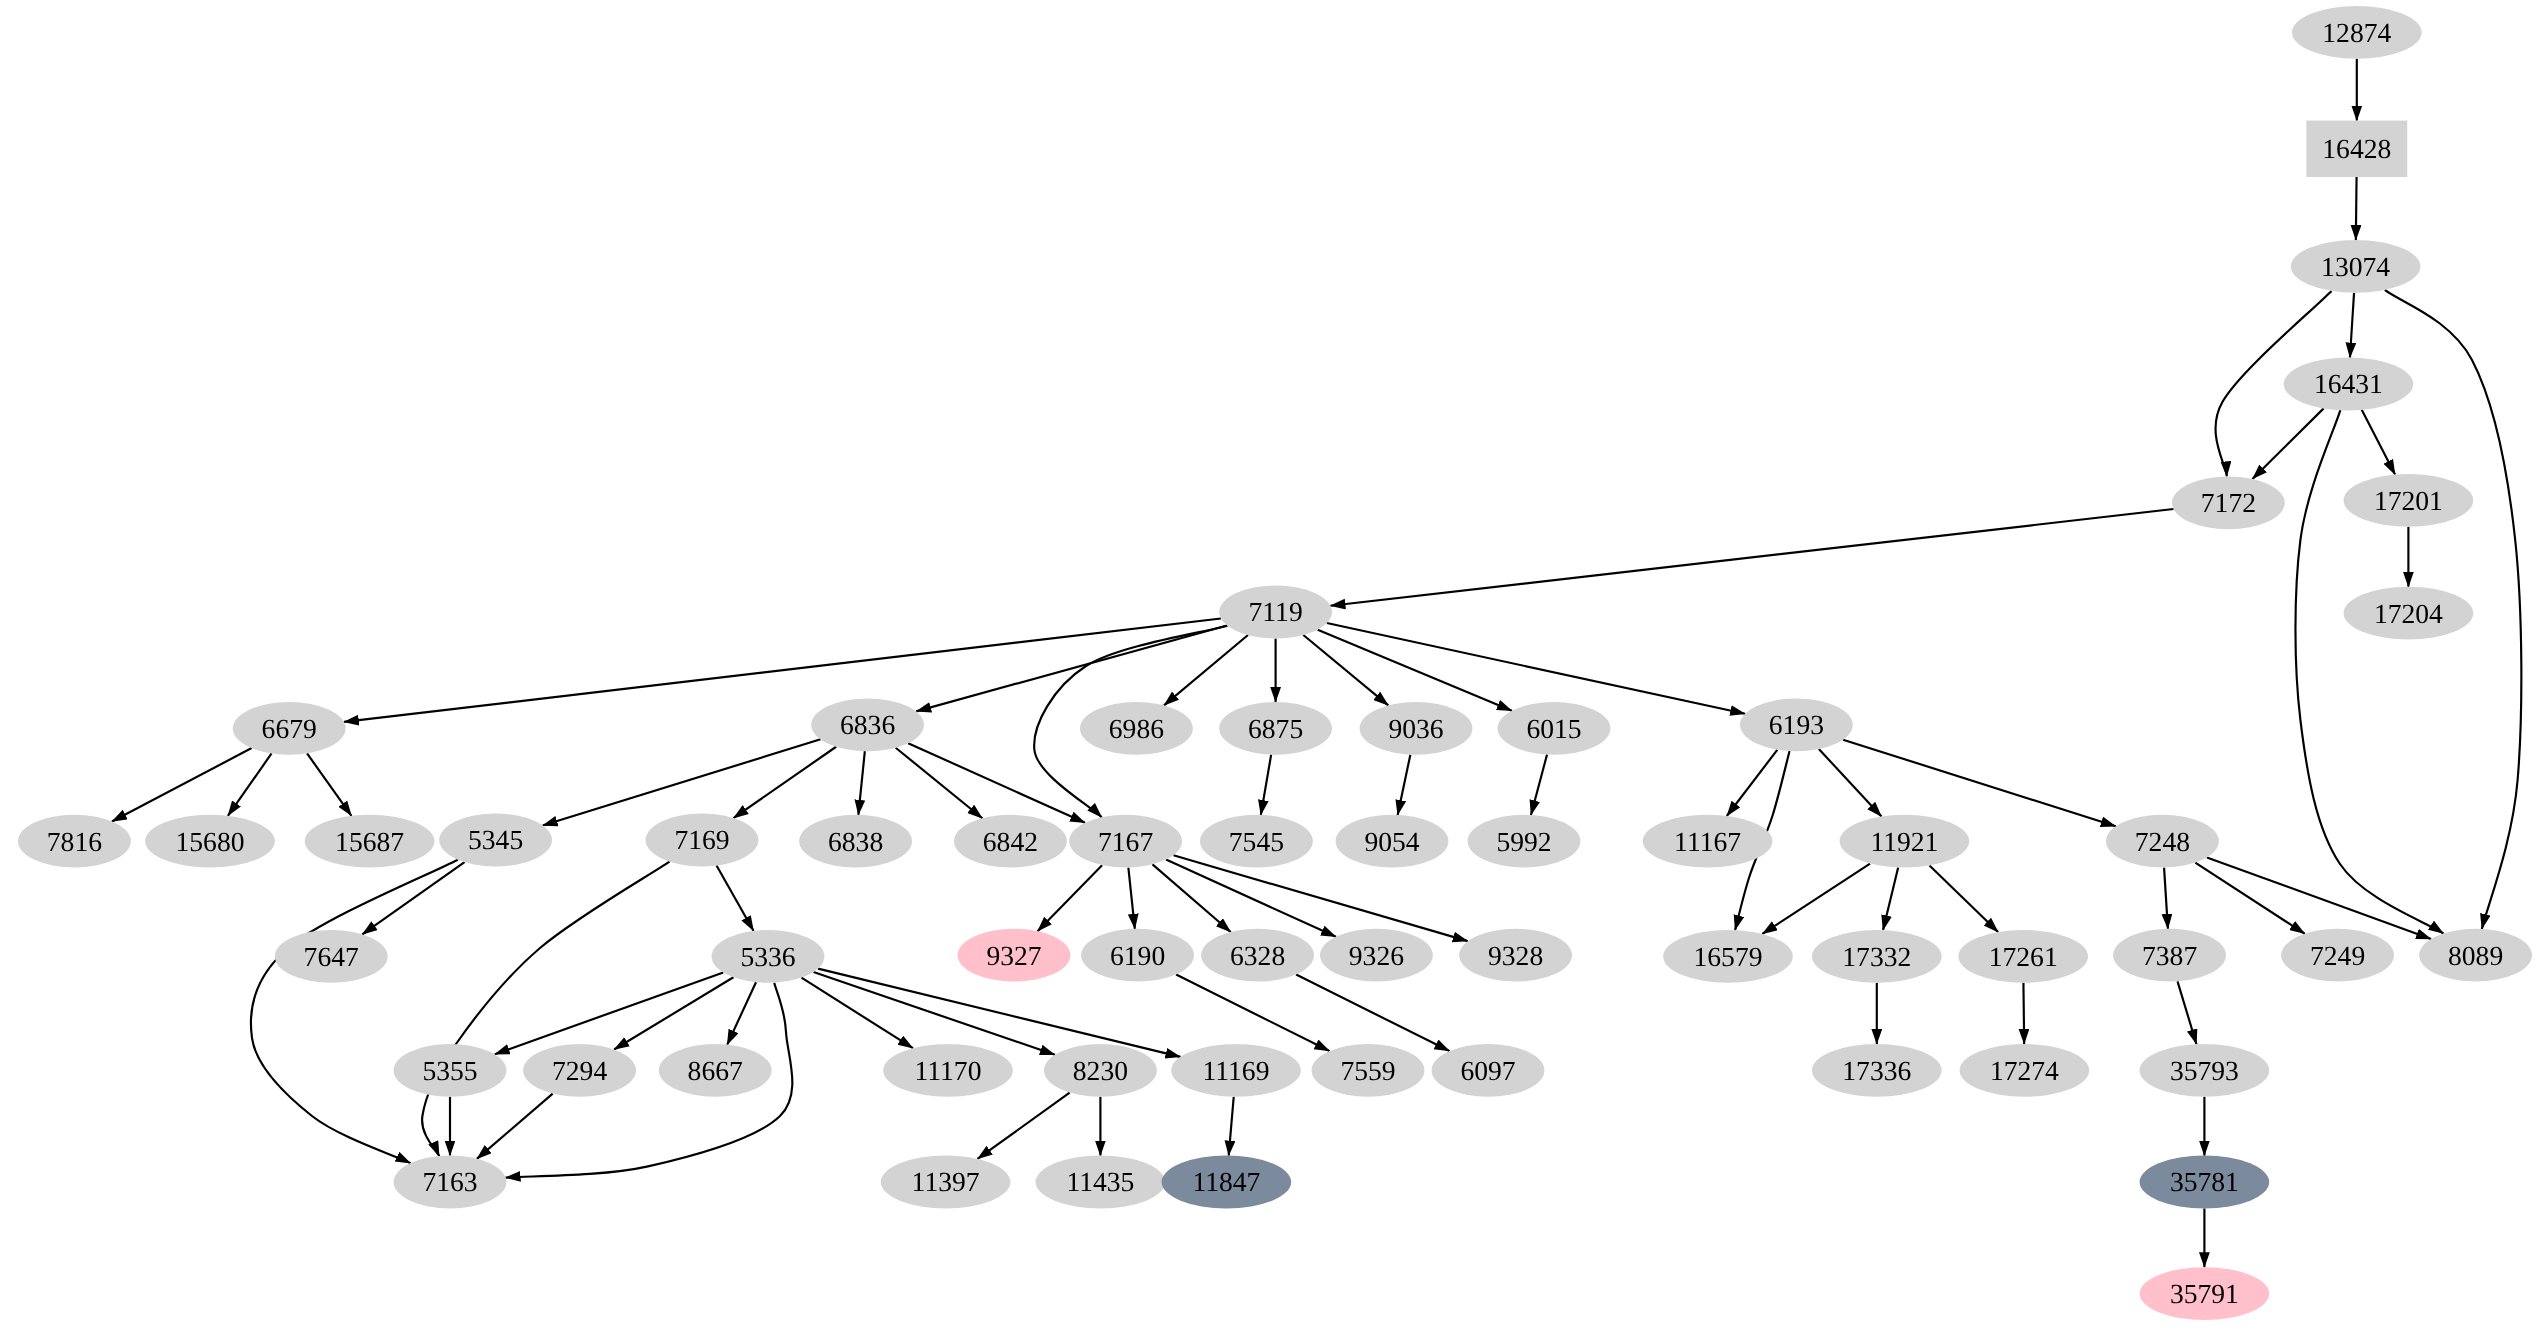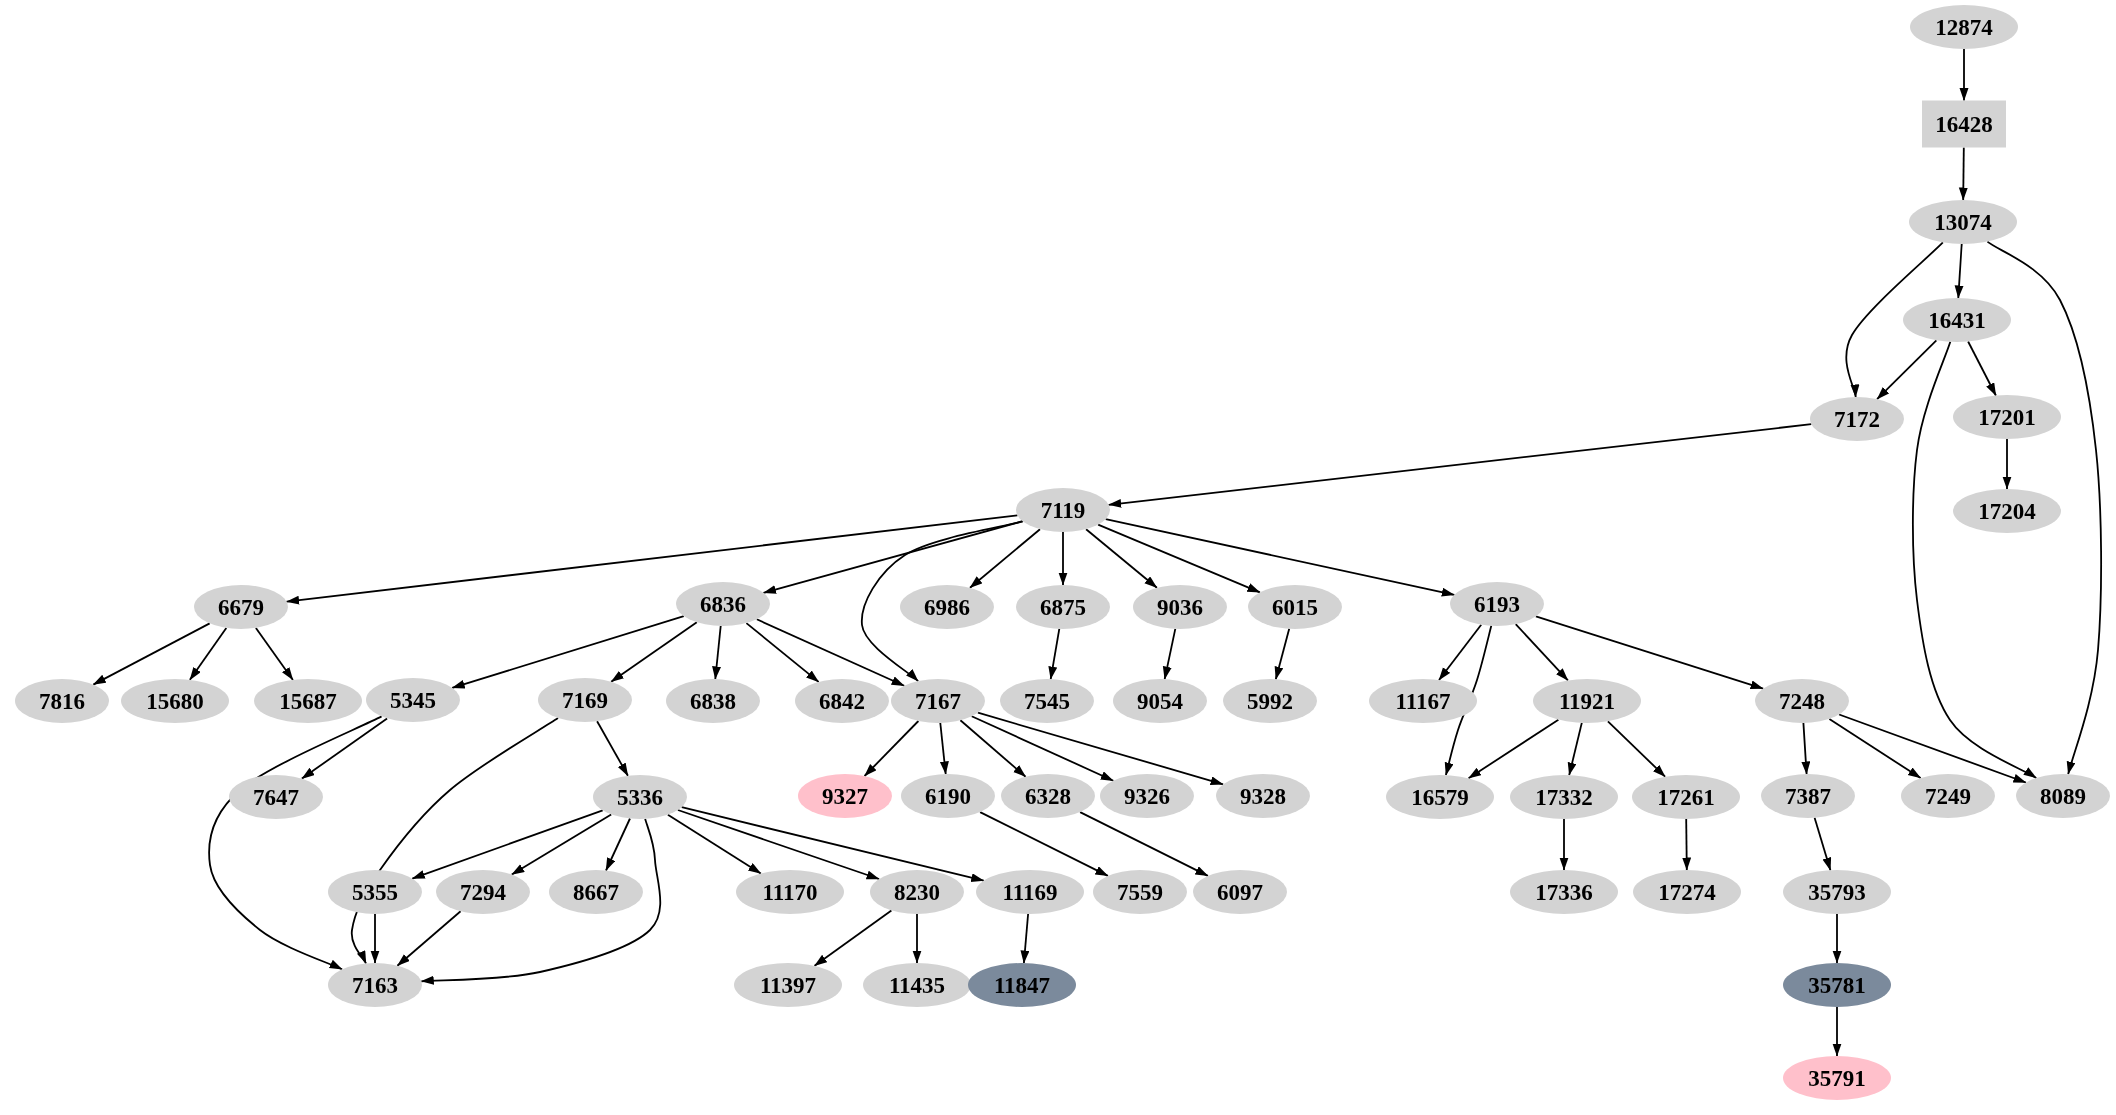--- a/index.html
+++ b/index.html
@@ -6,21 +6,20 @@
     margin: 0;
     padding: 0;
     background: #ffffff;
   }
   #viewport {
     position: relative;
     width: 2116px;
     height: 1115px;
     background: #14b8a6;
     overflow: hidden;
-    font-weight: bold;
   }
   svg {
     display: block;
   }
   .node-label {
     font-family: "Liberation Serif", "DejaVu Serif", serif;
     font-size: 23px;
     fill: #000000;
   }
   .edge-path {

